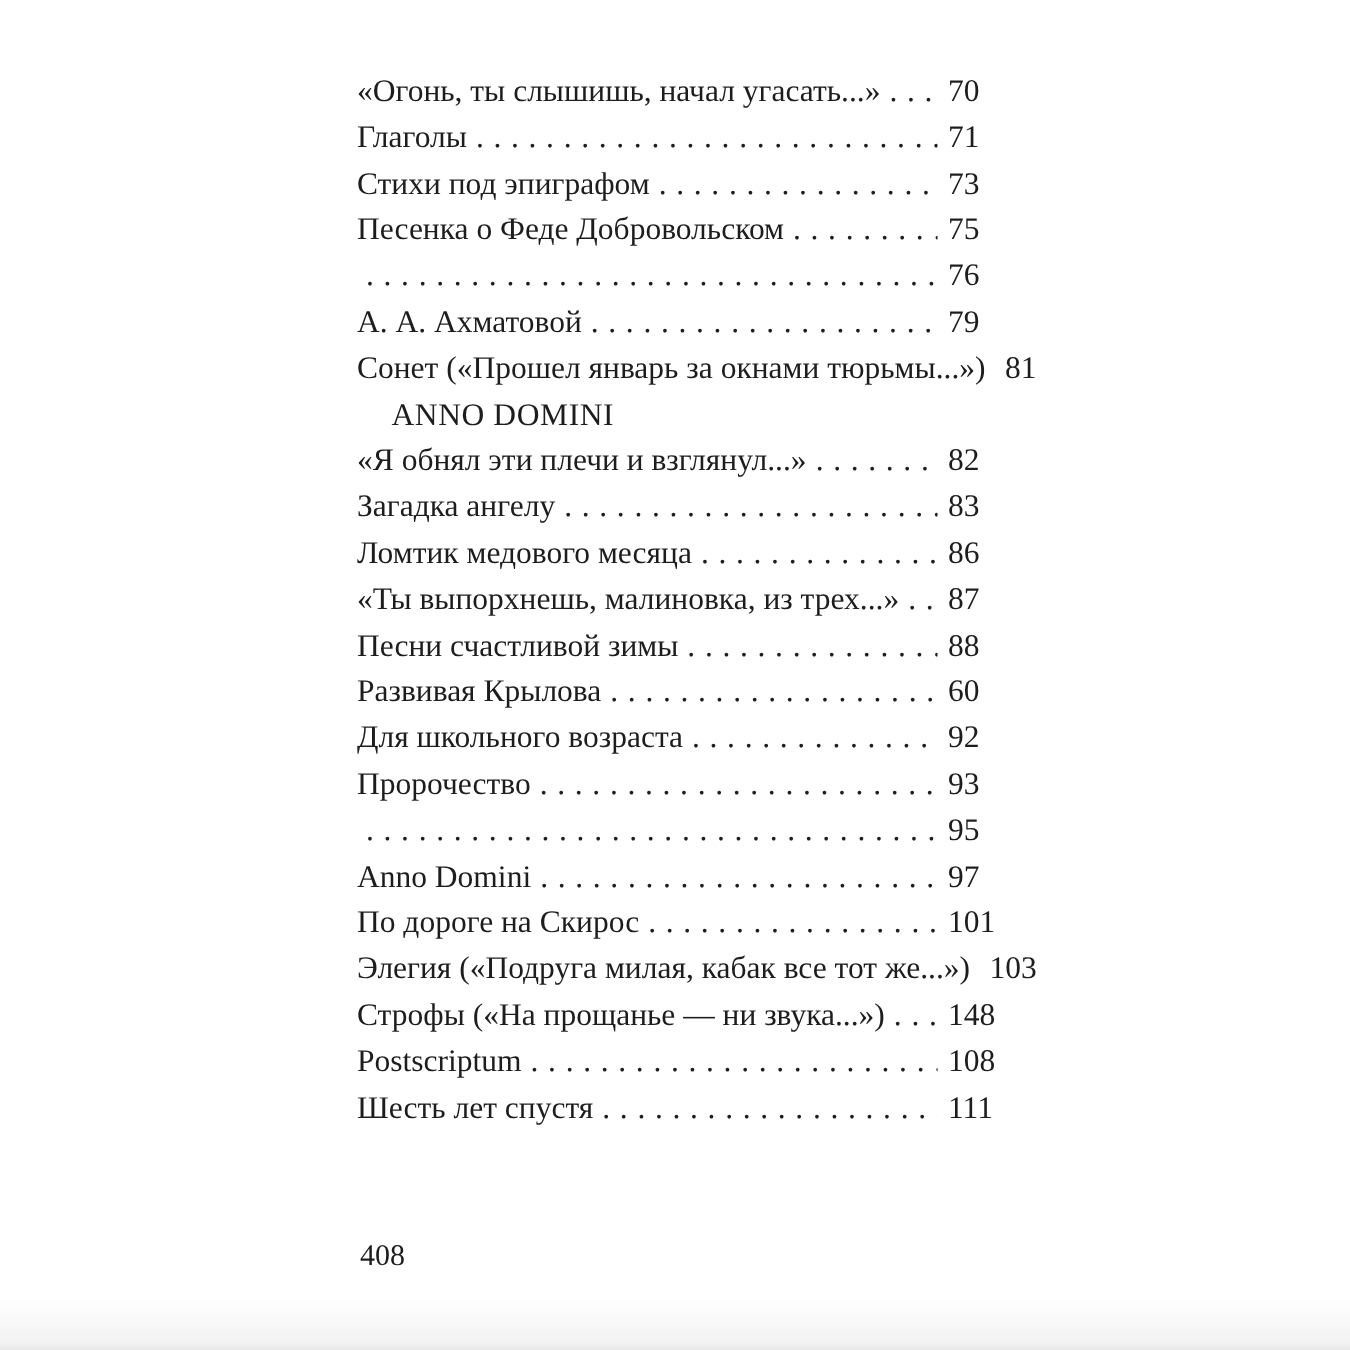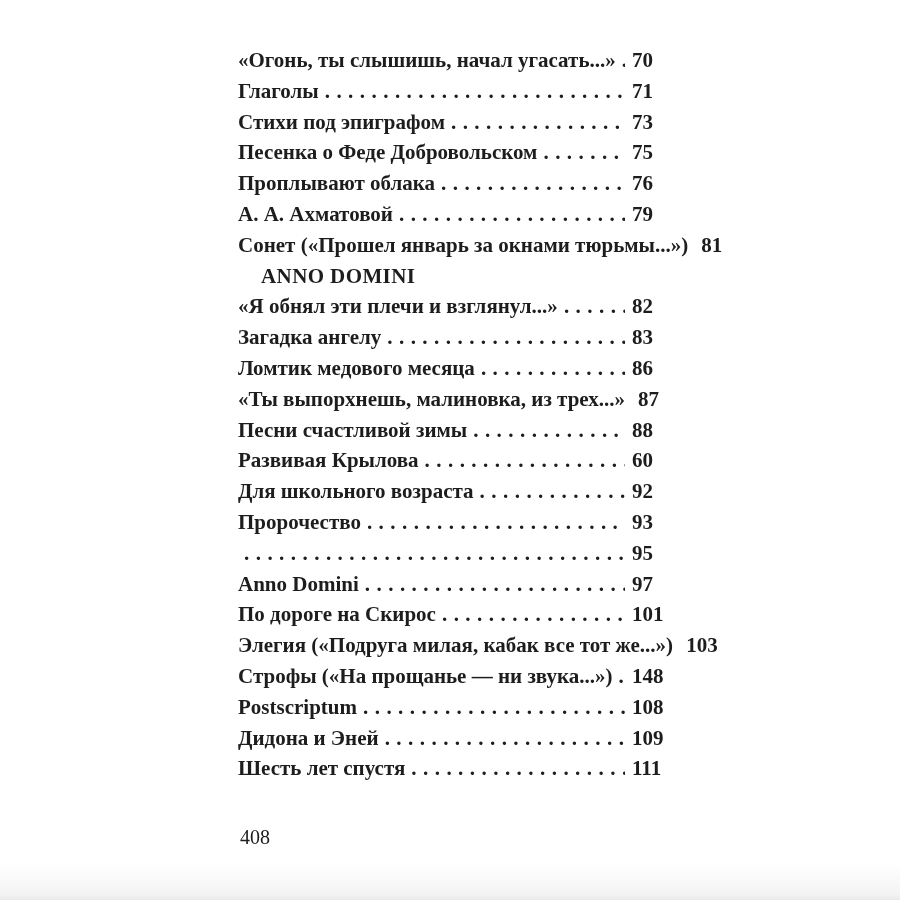--- a/index.html
+++ b/index.html
@@ -13,21 +13,20 @@
   .book-page {
     position: relative;
     width: 900px; height: 900px;
     background: linear-gradient(to bottom, #ffffff 0%, #ffffff 96%, #f3f3f3 99.4%, #e9e9e9 100%);
     overflow: hidden;
   }
   .toc {
     position: absolute;
     left: 238px; top: 45px;
     width: 428px;
-    font-weight: bold;
   }
   .row {
     display: flex;
     align-items: baseline;
     height: 30.8px;
     line-height: 30.8px;
     font-size: 21px;
     white-space: nowrap;
   }
   .row .title { white-space: nowrap; flex: 0 0 auto; }
@@ -79,21 +78,20 @@
         <span class="title">Стихи под эпиграфом</span>
         <span class="leader"></span>
         <span class="page">73</span>
       </div>
       <div class="row">
         <span class="title">Песенка о Феде Добровольском</span>
         <span class="leader"></span>
         <span class="page">75</span>
       </div>
       <div class="row">
-        <span class="title">Проплывают облака</span>
         <span class="leader"></span>
         <span class="page">76</span>
       </div>
       <div class="row">
         <span class="title">А. А. Ахматовой</span>
         <span class="leader"></span>
         <span class="page">79</span>
       </div>
       <div class="row">
         <span class="title">Сонет («Прошел январь за окнами тюрьмы...»)</span>
@@ -166,24 +164,19 @@
         <span class="title">Строфы («На прощанье — ни звука...»)</span>
         <span class="leader"></span>
         <span class="page">148</span>
       </div>
       <div class="row">
         <span class="title">Postscriptum</span>
         <span class="leader"></span>
         <span class="page">108</span>
       </div>
       <div class="row">
-        <span class="title">Дидона и Эней</span>
-        <span class="leader"></span>
-        <span class="page">109</span>
-      </div>
-      <div class="row">
         <span class="title">Шесть лет спустя</span>
         <span class="leader"></span>
         <span class="page">111</span>
       </div>
     </div>
   <div class="folio">408</div>
 </div>
 
 </body></html>

